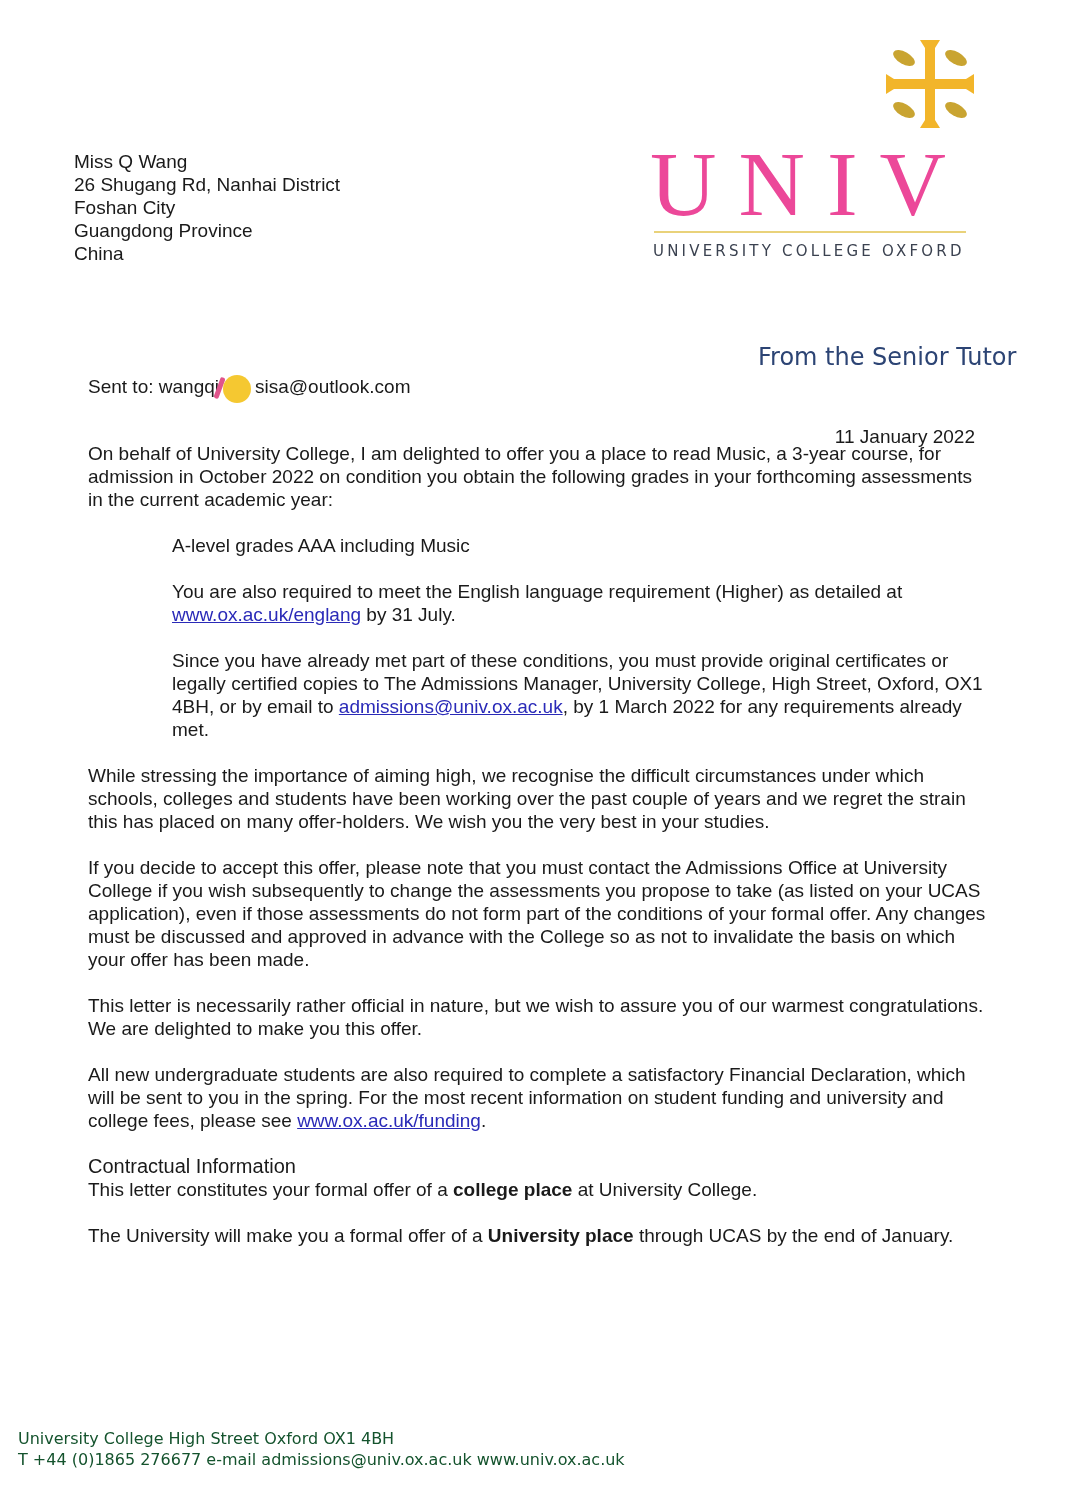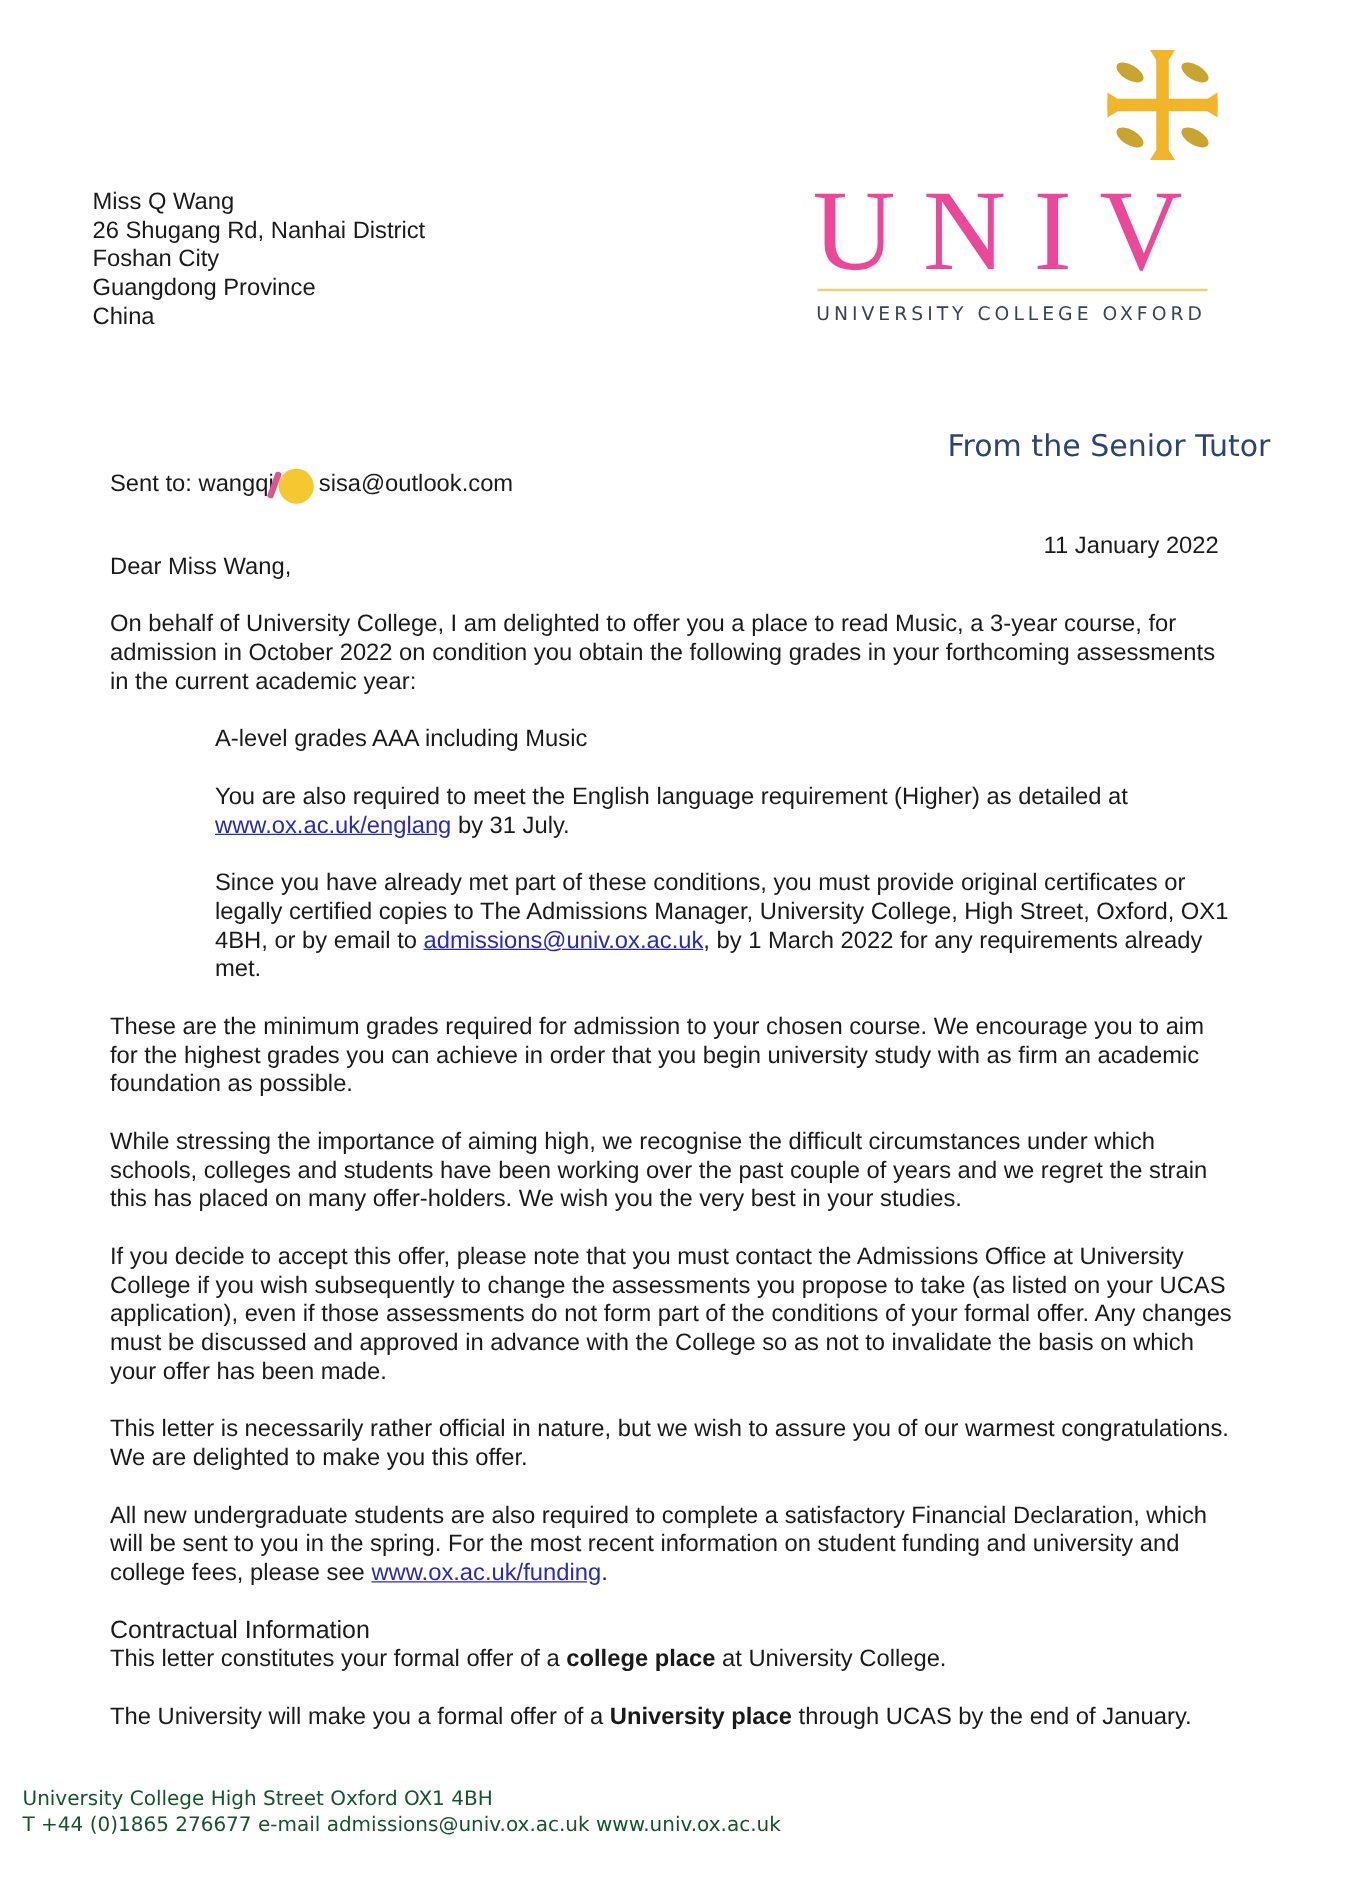--- a/index.html
+++ b/index.html
@@ -65,26 +65,24 @@
 <div class="abs logo-sub">UNIVERSITY COLLEGE OXFORD</div>
 <div class="abs from">From the Senior Tutor</div>
 
 <div class="abs sent">
   <span>Sent to: </span><span>wangqi</span><span class="redact"><span class="pink"></span><span class="blob"></span></span><span>sisa@outlook.com</span>
 </div>
 
 <div class="abs date">11 January 2022</div>
 
 <div class="abs body">
-  <p>Dear Miss Wang,</p>
   <p>On behalf of University College, I am delighted to offer you a place to read Music, a 3-year course, for admission in October 2022 on condition you obtain the following grades in your forthcoming assessments in the current academic year:</p>
   <p class="indent">A-level grades AAA including Music</p>
   <p class="indent"><span>You are also required to meet the English language requirement (Higher) as detailed at </span><a class="lnk">www.ox.ac.uk/englang</a><span> by 31 July.</span></p>
   <p class="indent"><span>Since you have already met part of these conditions, you must provide original certificates or legally certified copies to The Admissions Manager, University College, High Street, Oxford, OX1 4BH, or by email to </span><a class="lnk">admissions@univ.ox.ac.uk</a><span>, by 1 March 2022 for any requirements already met.</span></p>
-  <p>These are the minimum grades required for admission to your chosen course. We encourage you to aim for the highest grades you can achieve in order that you begin university study with as firm an academic foundation as possible.</p>
   <p>While stressing the importance of aiming high, we recognise the difficult circumstances under which schools, colleges and students have been working over the past couple of years and we regret the strain this has placed on many offer-holders. We wish you the very best in your studies.</p>
   <p>If you decide to accept this offer, please note that you must contact the Admissions Office at University College if you wish subsequently to change the assessments you propose to take (as listed on your UCAS application), even if those assessments do not form part of the conditions of your formal offer. Any changes must be discussed and approved in advance with the College so as not to invalidate the basis on which your offer has been made.</p>
   <p>This letter is necessarily rather official in nature, but we wish to assure you of our warmest congratulations. We are delighted to make you this offer.</p>
   <p><span>All new undergraduate students are also required to complete a satisfactory Financial Declaration, which will be sent to you in the spring. For the most recent information on student funding and university and college fees, please see </span><a class="lnk">www.ox.ac.uk/funding</a><span>.</span></p>
   <p class="h-contract">Contractual Information</p>
   <p><span>This letter constitutes your formal offer of a </span><b>college place</b><span> at University College.</span></p>
   <p><span>The University will make you a formal offer of a </span><b>University place</b><span> through UCAS by the end of January.</span></p>
 </div>
 
 <div class="abs footer">

